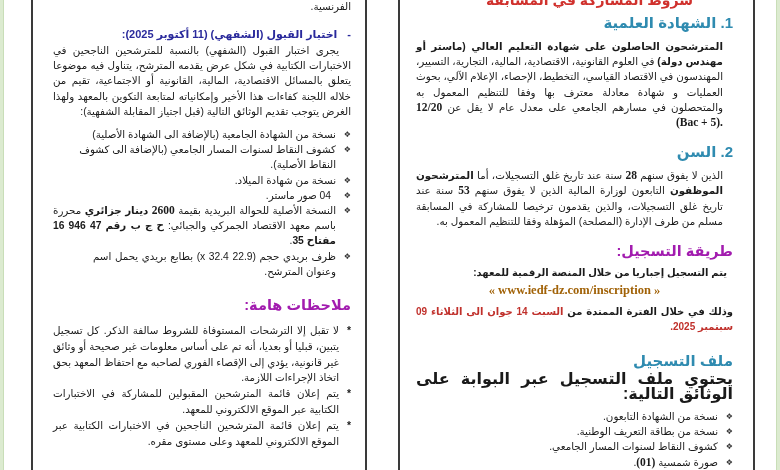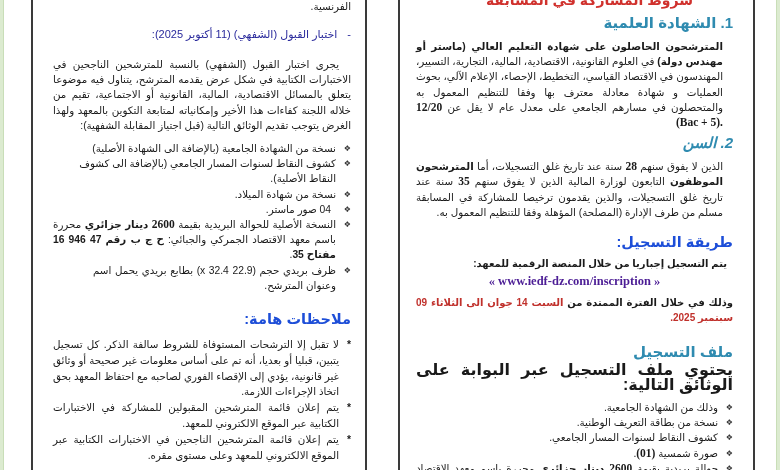--- a/index.html
+++ b/index.html
@@ -24,48 +24,48 @@
 
   p, ul { margin:0; }
   .body-text { font-size:10.3px; line-height:15.2px; text-align:justify; }
   .bold { font-weight:bold; }
   .num { font-family:"Liberation Serif","DejaVu Serif",serif; font-weight:bold; font-size:11.5px; }
 
   .top-cut { font-size:10.3px; line-height:14px; margin-top:2px; }
   .red-cut { color:#d0312d; font-weight:bold; font-size:14px; line-height:14px; margin-top:-5px; margin-right:40px; }
 
   .sub-heading {
-    color:#2a2a9c; font-weight:normal; font-size:11px; margin-top:14px; margin-bottom:16px;
+    color:#2a2a9c; font-weight:bold; font-size:11px; margin-top:14px; margin-bottom:2px;
   }
   .sub-heading .dash { margin-left:10px; }
 
   .section-heading-teal {
     color:#2f8bb0; font-weight:bold; font-size:15px; line-height:20px;
   }
   .section-heading-red {
-    color:#1d4ed8; font-weight:bold; font-size:14.5px; line-height:20px;
+    color:#a21caf; font-weight:bold; font-size:14.5px; line-height:20px;
   }
 
   ul.diamond { list-style:none; padding:0; }
   ul.diamond li {
     position:relative; padding-right:15px;
     font-size:10.3px; line-height:15.2px;
   }
   ul.diamond li::before {
     content:"\2756"; position:absolute; right:0; top:0; font-size:8px; color:#333;
   }
   ul.star { list-style:none; padding:0; }
   ul.star li {
     position:relative; padding-right:12px;
     font-size:10.3px; line-height:15.8px; text-align:justify;
   }
   ul.star li::before { content:"*"; position:absolute; right:0; top:0; font-weight:bold; }
 
   .url {
-    direction:ltr; text-align:center; color:#4c1d95; font-weight:bold;
+    direction:ltr; text-align:center; color:#a16207; font-weight:bold;
     font-family:"Liberation Serif","DejaVu Serif",serif; font-size:12.5px;
     margin:3px 0 6px 0;
   }
   .red-bold { color:#c0302b; font-weight:bold; }
 </style>
 </head>
 <body>
 
 <div class="edge-strip edge-left"></div>
 <div class="edge-strip edge-right"></div>
@@ -96,34 +96,34 @@
 </div>
 
 <div class="panel panel-right">
   <div class="red-cut">شروط المشاركة في المسابقة</div>
 
   <div class="section-heading-teal" style="margin-top:6px; margin-bottom:6px;">1. الشهادة العلمية</div>
   <p class="body-text" style="padding-right:10px;">
     <span class="bold">المترشحون الحاصلون على شهادة التعليم العالي (ماستر أو مهندس دولة)</span><span> في العلوم القانونية، الاقتصادية، المالية، التجارية، التسيير، المهندسون في الاقتصاد القياسي، التخطيط، الإحصاء، الإعلام الآلي، بحوث العمليات و شهادة معادلة معترف بها وفقا للتنظيم المعمول به والمتحصلون في مسارهم الجامعي على معدل عام لا يقل عن </span><span class="num" style="unicode-bidi:isolate;direction:ltr;">12/20 (Bac + 5).</span>
   </p>
 
-  <div class="section-heading-teal" style="margin-top:3px; margin-bottom:6px;font-style:italic;">2. السن</div>
+  <div class="section-heading-teal" style="margin-top:12px; margin-bottom:6px;">2. السن</div>
   <p class="body-text" style="padding-right:10px;">
-    <span>الذين لا يفوق سنهم </span><span class="num">28</span><span> سنة عند تاريخ غلق التسجيلات، أما </span><span class="bold">المترشحون الموظفون</span><span> التابعون لوزارة المالية الذين لا يفوق سنهم </span><span class="num">35</span><span> سنة عند تاريخ غلق التسجيلات، والذين يقدمون ترخيصا للمشاركة في المسابقة مسلم من طرف الإدارة (المصلحة) المؤهلة وفقا للتنظيم المعمول به.</span>
+    <span>الذين لا يفوق سنهم </span><span class="num">28</span><span> سنة عند تاريخ غلق التسجيلات، أما </span><span class="bold">المترشحون الموظفون</span><span> التابعون لوزارة المالية الذين لا يفوق سنهم </span><span class="num">53</span><span> سنة عند تاريخ غلق التسجيلات، والذين يقدمون ترخيصا للمشاركة في المسابقة مسلم من طرف الإدارة (المصلحة) المؤهلة وفقا للتنظيم المعمول به.</span>
   </p>
 
   <div class="section-heading-red" style="margin-top:12px; margin-bottom:4px;">طريقة التسجيل:</div>
   <p class="body-text bold" style="padding-right:6px; font-size:10px;">يتم التسجيل إجباريا من خلال المنصة الرقمية للمعهد:</p>
   <div class="url">« www.iedf-dz.com/inscription »</div>
   <p class="body-text bold" style="font-size:10px;">
     <span>وذلك في خلال الفترة الممتدة من </span><span class="red-bold">السبت 14 جوان الى الثلاثاء 09 سبتمبر 2025.</span>
   </p>
 
   <div class="section-heading-teal" style="margin-top:16px; margin-bottom:0;">ملف التسجيل</div>
   <p class="body-text bold" style="font-size:16px; margin-bottom:8px;">يحتوي ملف التسجيل عبر البوابة على الوثائق التالية:</p>
   <ul class="diamond">
-    <li>وذلك من الشهادة الجامعية.</li>
+    <li>نسخة من الشهادة التابعون.</li>
     <li>نسخة من بطاقة التعريف الوطنية.</li>
     <li>كشوف النقاط لسنوات المسار الجامعي.</li>
     <li><span>صورة شمسية </span><span class="num">(01)</span><span>.</span></li>
     <li style="text-align:justify;"><span>حوالة بريدية بقيمة </span><span class="num">2600</span><span class="bold"> دينار جزائري</span><span> محررة باسم معهد الاقتصاد الجمركي والجبائي</span></li>
   </ul>
 </div>
 
 </body></html>

